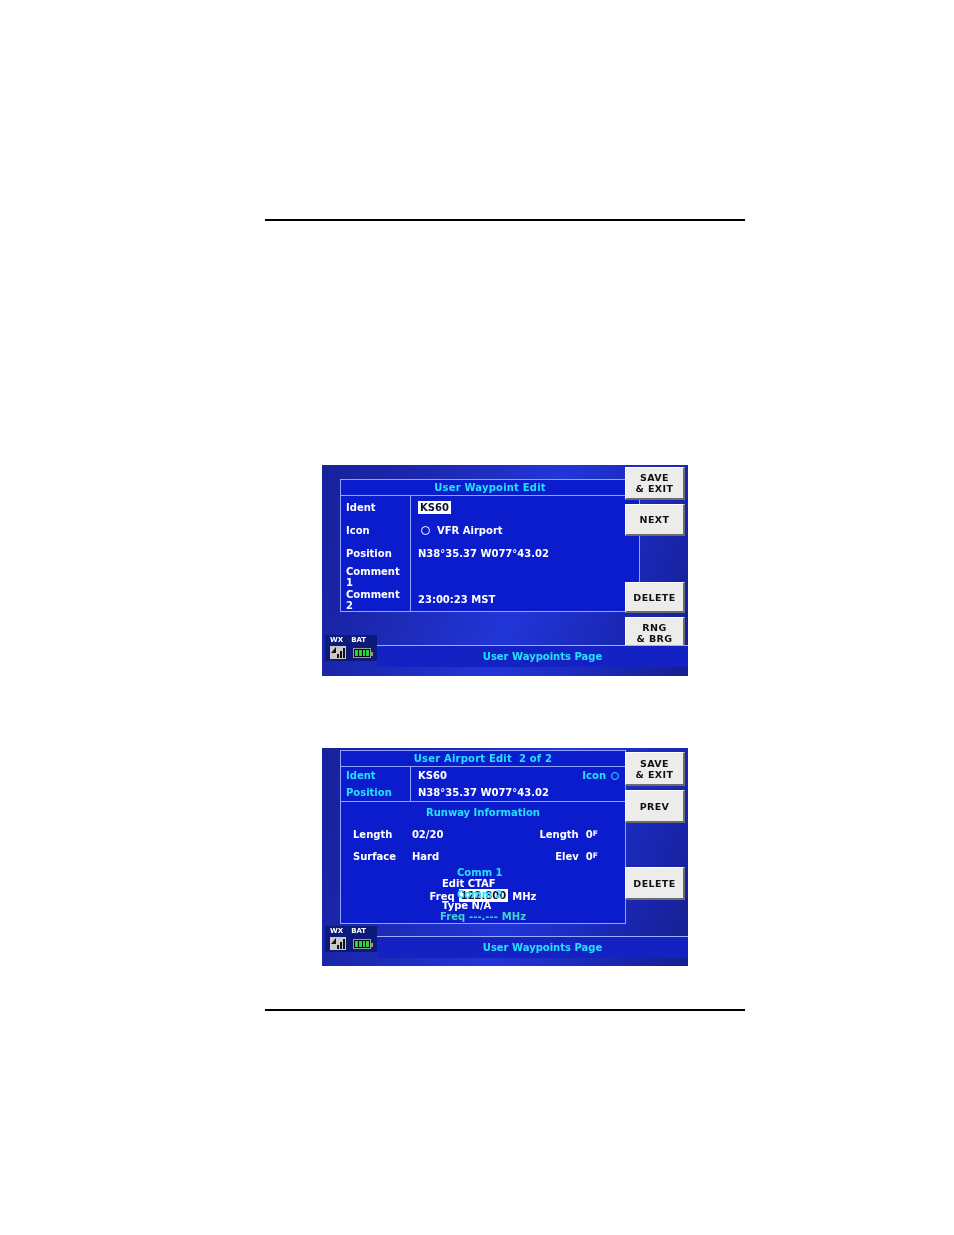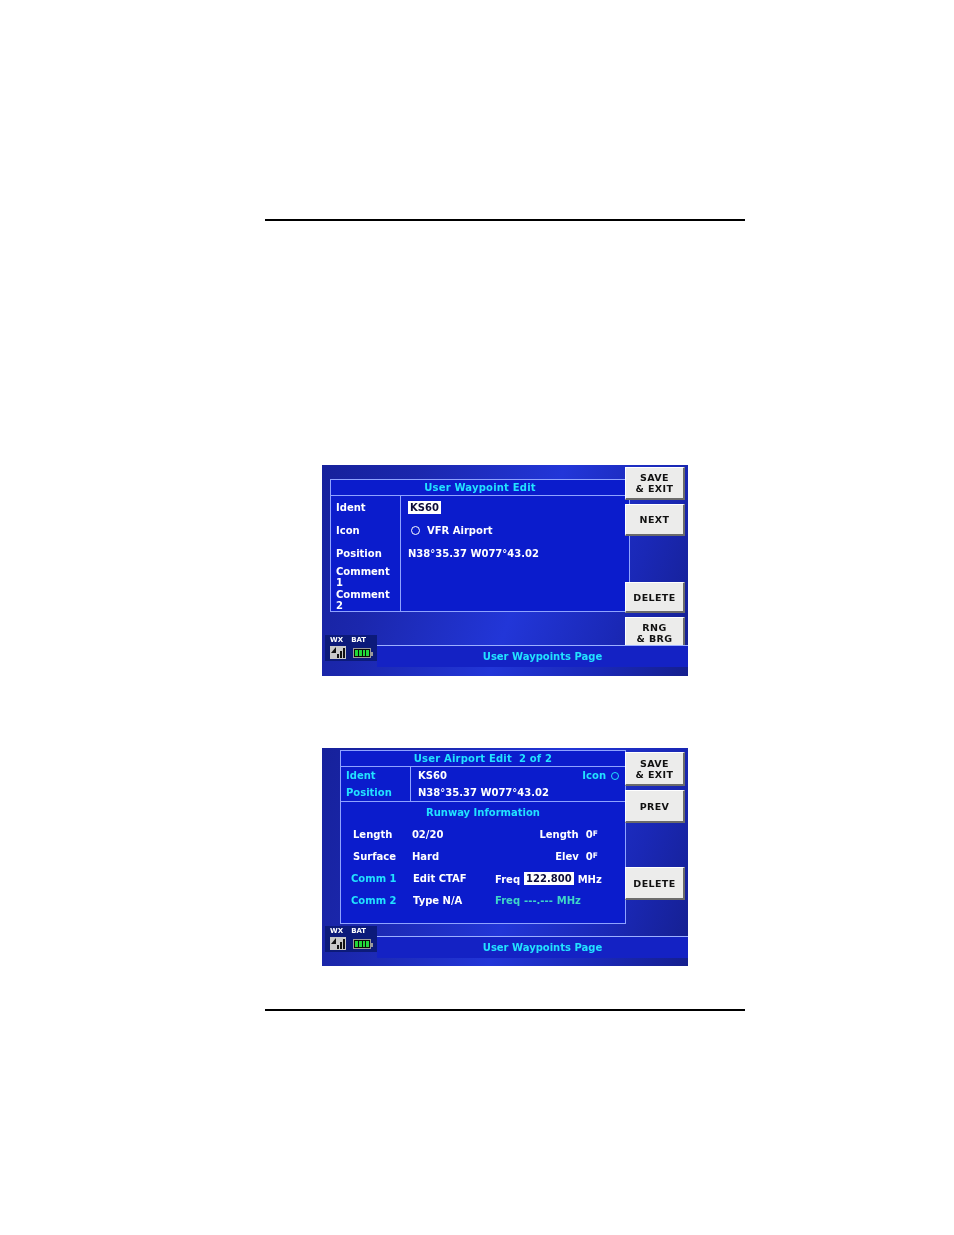--- a/index.html
+++ b/index.html
@@ -83,21 +83,21 @@
   #d2-key-prev   { top: 42px;  height: 33px; }
   #d2-key-delete { top: 119px; height: 33px; }
 
   
   .panel {
     position: absolute;
     border: 1px solid #8fa3ff;
     background: #0b1ccc;
     box-sizing: border-box;
   }
-  #d1-panel { left: 8px; top: 14px; width: 300px; height: 133px; }
+  #d1-panel { left: 18px; top: 14px; width: 300px; height: 133px; }
   #d2-panel { left: 18px; top: 2px;  width: 286px; height: 174px; }
 
   .panel-title {
     text-align: center;
     color: #22e2ff;
     font-size: 10px;
     font-weight: bold;
     letter-spacing: 0.2px;
     line-height: 15px;
     height: 15px;
@@ -228,20 +228,21 @@
   .info-row .c3 { width: 60px; text-align: right; }
   .info-row .c4 { width: 40px; padding-left: 7px; }
   .unit { font-size: 7.5px; vertical-align: top; }
 
   .comm-row {
     display: flex;
     height: 22px;
     align-items: center;
     font-size: 10px;
     font-weight: bold;
+    flex-direction: column;
   }
   .comm-row .c1 { width: 72px; padding-left: 10px; box-sizing: border-box; color: #22e2ff; }
   .comm-row .c2 { width: 82px; color: #ffffff; }
   .comm-row .c3 { color: #ffffff; display: flex; align-items: flex-end; gap: 4px; }
   .comm-row.dim .c2 { color: #ffffff; }
   .comm-row.dim .c3 { color: #3fd6c8; }
 
   
   .status-icons {
     position: absolute;
@@ -351,20 +352,21 @@
         <div class="lbl">Position</div>
         <div class="val">N38°35.37 W077°43.02</div>
       </div>
 
       <div class="row">
         <div class="lbl">Comment 1</div>
       </div>
 
       <div class="row">
         <div class="lbl">Comment 2</div>
+        <div class="val">23:00:23 MST</div>
       </div>
     </div>
 
     <div class="keys">
       <div class="key" id="d1-key-save">
         <span>SAVE</span>
         <span>&amp; EXIT</span>
       </div>
       <div class="key" id="d1-key-next">
         <span>NEXT</span>

